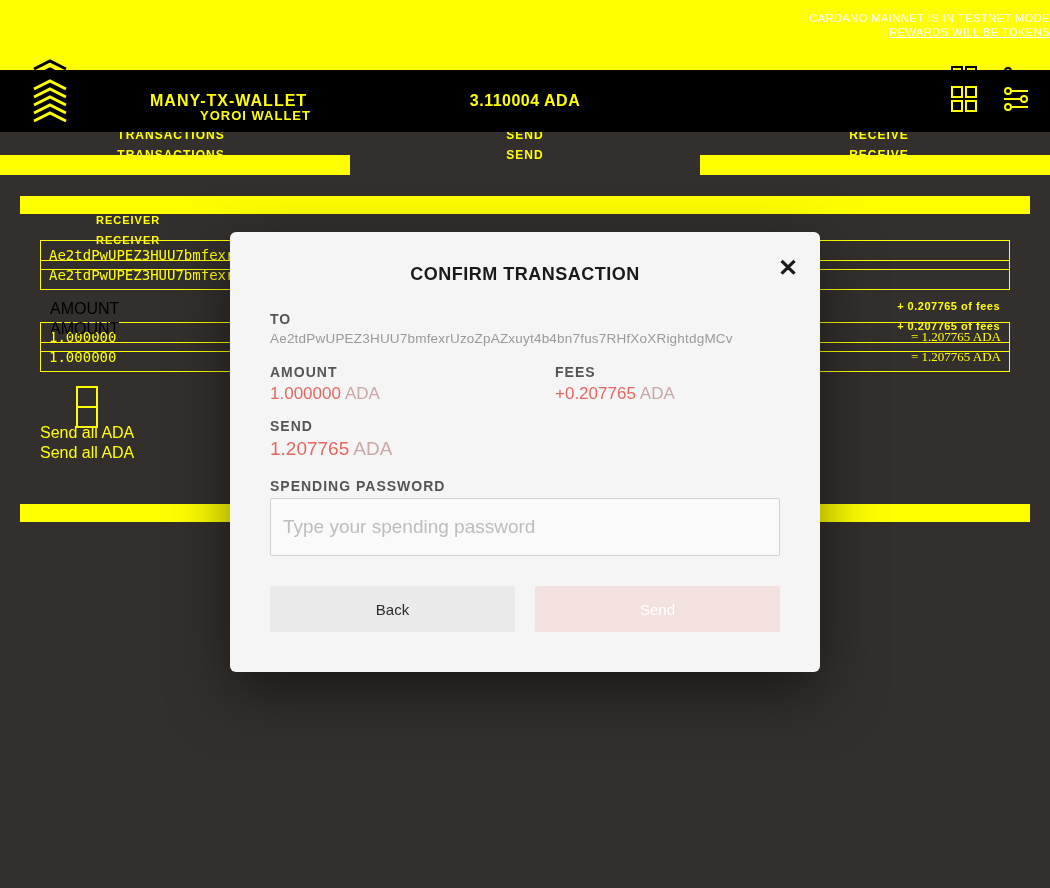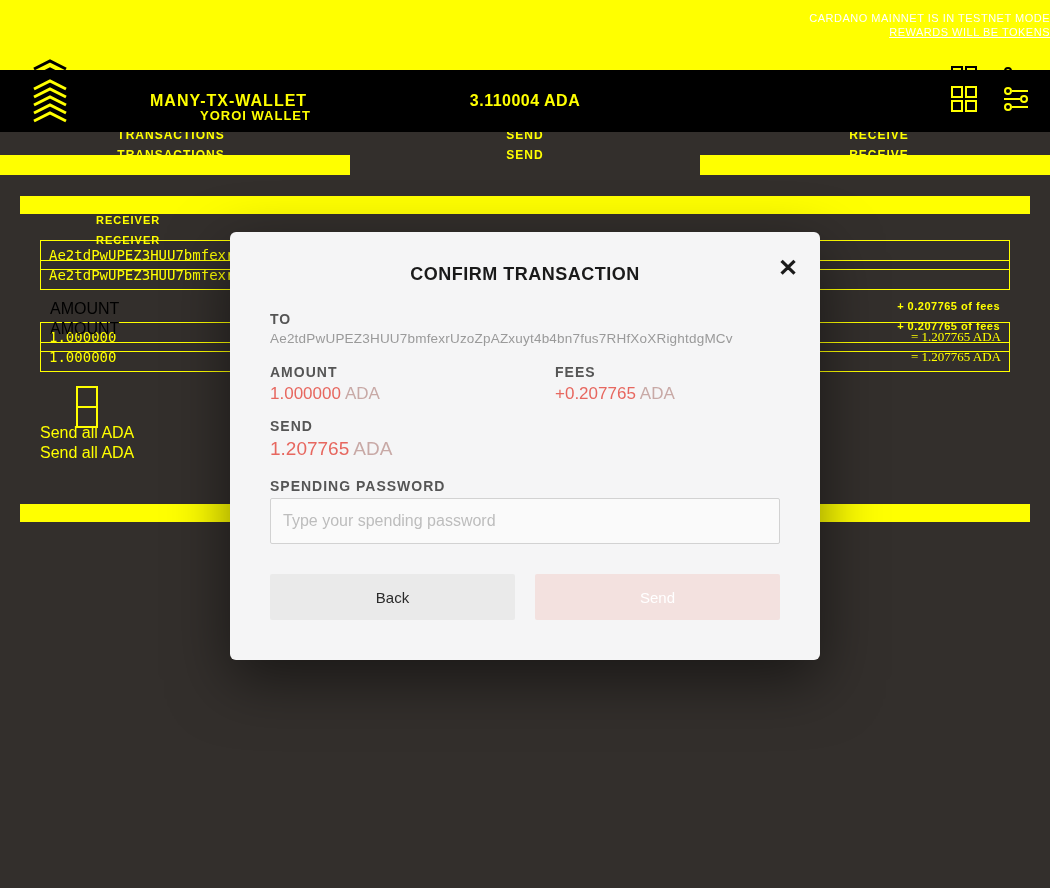--- a/index.html
+++ b/index.html
@@ -70,21 +70,21 @@
   .modal .close { position: absolute; right: 22px; top: 22px; font-size: 24px; font-weight: bold; cursor: pointer; color: #1a1a1a; }
   .modal h2 { text-align: center; font-size: 18px; letter-spacing: 0.5px; font-weight: 600; color: #1a1a1a; margin-bottom: 26px; }
   .modal .mlabel { font-size: 14px; letter-spacing: 1px; font-weight: 700; color: #555; margin-bottom: 4px; }
   .modal .addr { font-size: 13.5px; font-family: Arial, sans-serif; color: #9a9a9a; letter-spacing: 0.2px; word-break: break-all; margin-bottom: 18px; }
   .modal .row2 { display: flex; gap: 60px; margin-bottom: 14px; }
   .modal .row2 > div { flex: 1; }
   .modal .val { font-size: 17px; color: #e7675f; font-weight: 400; margin-top: 2px; }
   .modal .val .cur { color: #c8a9a6; margin-left: 4px; }
   .modal .total .val { font-size: 19px; }
   .modal .pwd-wrap { margin-top: 18px; }
-  .modal input[type=password] { width: 100%; height: 46px; border: 1px solid #d2d2d2; border-radius: 2px; padding: 0 12px; font-size: 16px; background: #fafafa; color: #555; }
+  .modal input[type=password] { width: 100%; height: 58px; border: 1px solid #d2d2d2; border-radius: 2px; padding: 0 12px; font-size: 19px; background: #fafafa; color: #555; }
   .modal input[type=password]::placeholder { color: #bdbdbd; }
   .modal .btns { display: flex; gap: 20px; margin-top: 30px; }
   .modal .btn { flex: 1; height: 46px; border: none; border-radius: 2px; font-size: 15px; cursor: pointer; }
   .modal .btn.back { background: #eaeaea; color: #2b2b2b; }
   .modal .btn.send { background: #f3e1df; color: #ffffff; }
 </style>
 </head>
 <body>
 
 <div class="banner">

